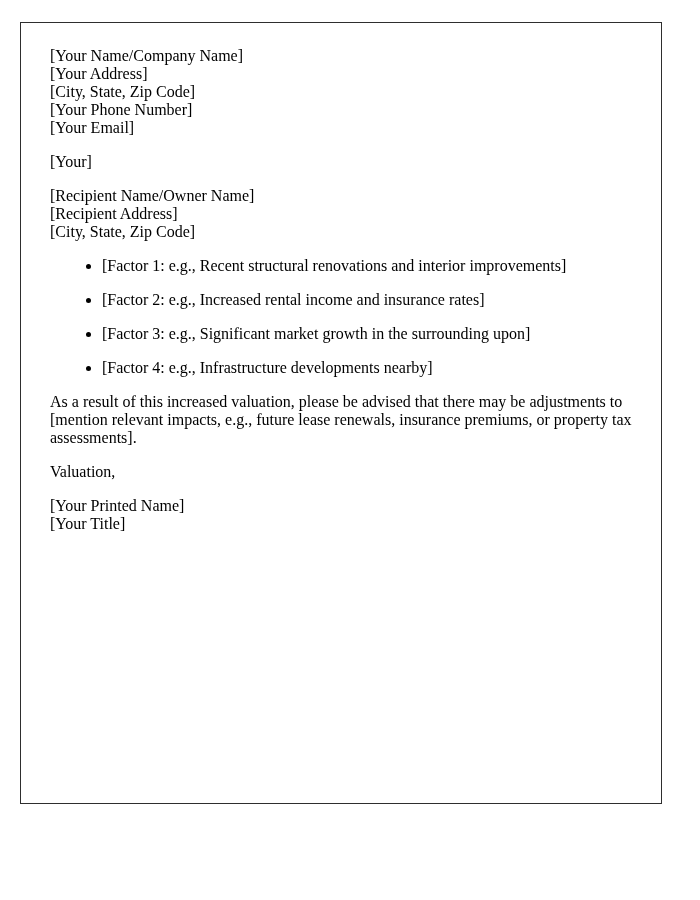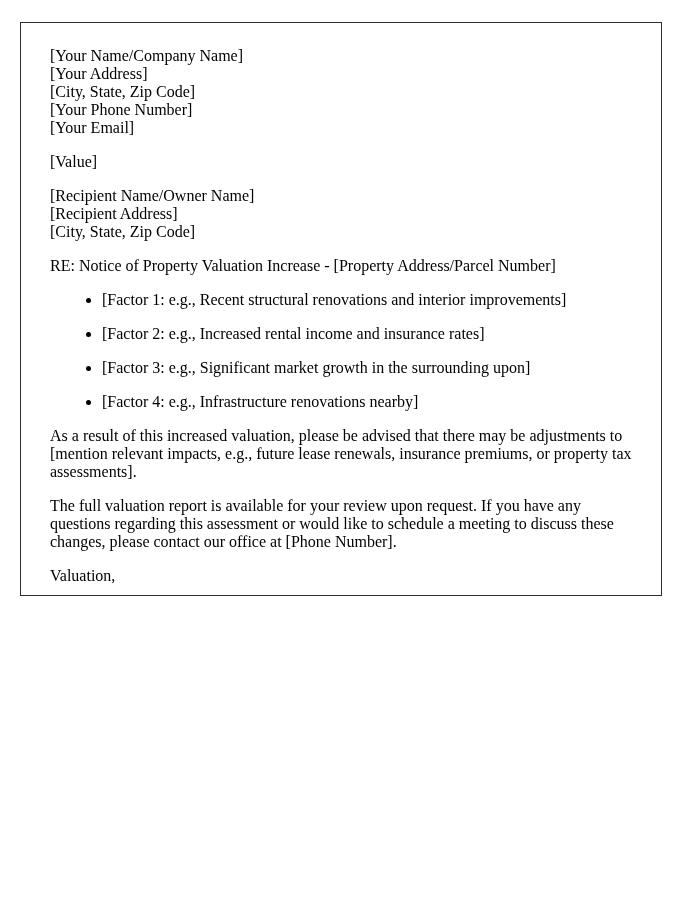--- a/index.html
+++ b/index.html
@@ -12,21 +12,21 @@
     width: 700px;
     height: 900px;
     background: #ffffff;
     overflow: hidden;
   }
   .letter-frame {
     position: absolute;
     left: 20px;
     top: 22px;
     width: 642px;
-    height: 574px;
+    height: 782px;
     box-sizing: border-box;
     border: 1px solid #2e2e2e;
     background: #ffffff;
     overflow: hidden;
     padding: 24px 28px 0 29px;
     font-family: "Liberation Serif", "DejaVu Serif", serif;
     font-size: 16px;
     line-height: 18px;
     color: #000000;
   }
@@ -49,45 +49,43 @@
 
 <div class="canvas">
   <div class="letter-frame">
 
     <div class="block">[Your Name/Company Name]
 [Your Address]
 [City, State, Zip Code]
 [Your Phone Number]
 [Your Email]</div>
 
-    <div class="block">[Value]</div>
+    <div class="block">[Your]</div>
 
     <div class="block">[Recipient Name/Owner Name]
 [Recipient Address]
 [City, State, Zip Code]</div>
 
-    <div class="block">RE: Notice of Property Valuation Increase - [Property Address/Parcel Number]</div>
 
 
 
 
 
     <ul class="factors">
       <li>[Factor 1: e.g., Recent structural renovations and interior improvements]</li>
       <li>[Factor 2: e.g., Increased rental income and insurance rates]</li>
       <li>[Factor 3: e.g., Significant market growth in the surrounding upon]</li>
-      <li>[Factor 4: e.g., Infrastructure renovations nearby]</li>
+      <li>[Factor 4: e.g., Infrastructure developments nearby]</li>
     </ul>
 
     <div class="block">As a result of this increased valuation, please be advised that there may be adjustments to
 [mention relevant impacts, e.g., future lease renewals, insurance premiums, or property tax
 assessments].</div>
 
-    <div class="block">The full valuation report is available for your review upon request. If you have any
-questions regarding this assessment or would like to schedule a meeting to discuss these
-changes, please contact our office at [Phone Number].</div>
 
     <div class="block">Valuation,</div>
 
 
+    <div class="block">[Your Printed Name]
+[Your Title]</div>
 
   </div>
 </div>
 
 </body></html>

